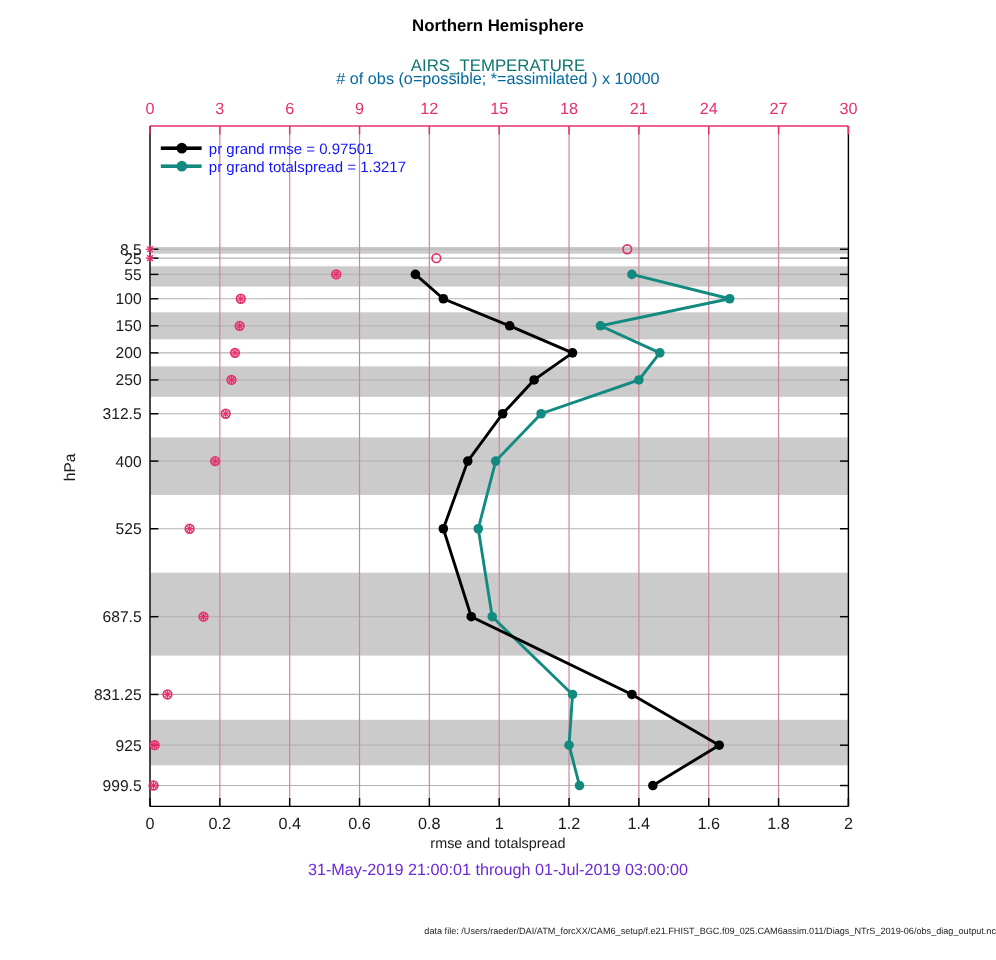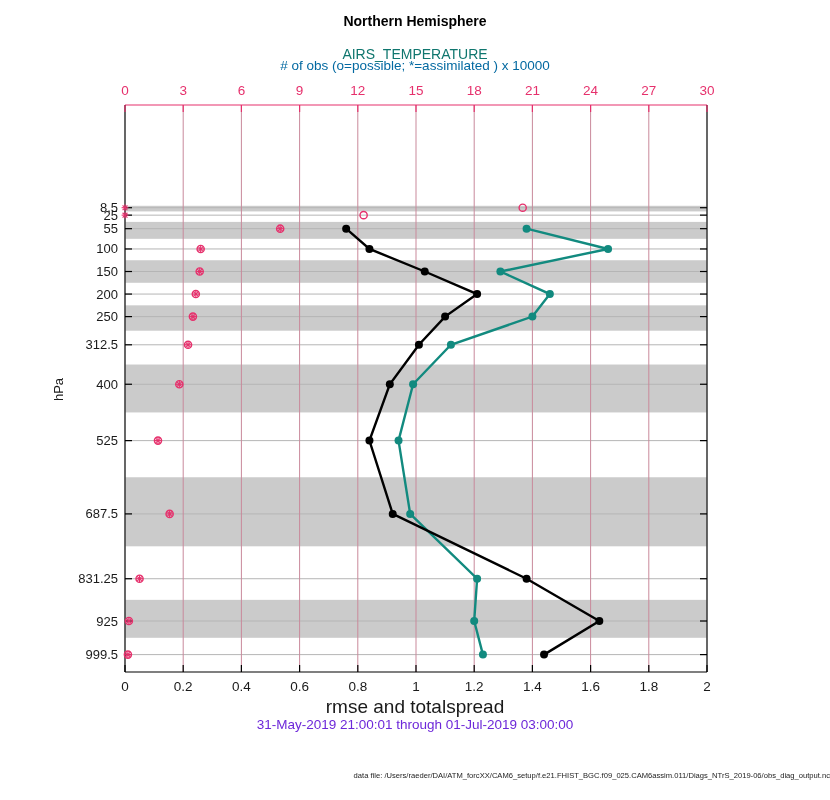--- a/index.html
+++ b/index.html
@@ -6,21 +6,21 @@
   body{
     width:830px;height:800px;position:relative;overflow:hidden;
     font-family:"Liberation Sans","DejaVu Sans",sans-serif;
     -webkit-font-smoothing:antialiased;
   }
   .abs{position:absolute;}
   .centered{left:0;width:830px;text-align:center;}
   #title{top:13px;font-size:14px;font-weight:bold;color:#000;}
   #subtitle{top:34px;font-size:14px;font-weight:normal;color:#0f766e;margin-top:12px;}
   #obs-label{top:58px;font-size:13.5px;color:#0369a1;}
-  #xlabel{top:696px;font-size:19px;color:#1a1a1a;}
+  #xlabel{top:696px;font-size:12px;color:#1a1a1a;}
   #date-range{top:717px;font-size:13.5px;color:#6d28d9;}
   #footer{top:771px;font-size:7.6px;color:#222;text-align:right;}
   #ylabel{
     left:38px;top:382px;font-size:13px;color:#1a1a1a;
     transform:rotate(-90deg);transform-origin:center;width:40px;text-align:center;
   }
   #legend{left:134px;top:116px;}
   .legend-row{display:flex;align-items:center;height:15px;}
   .legend-sample{position:relative;width:34px;height:2.6px;margin-right:6px;flex:0 0 auto;}
   .legend-dot{position:absolute;left:13px;top:-3.2px;width:9px;height:9px;border-radius:50%;}
@@ -247,18 +247,30 @@
     <circle cx="418.91" cy="344.79184" r="4" fill="#000000"></circle>
     <circle cx="389.81" cy="384.25084000000004" r="4" fill="#000000"></circle>
     <circle cx="369.44" cy="440.62084000000004" r="4" fill="#000000"></circle>
     <circle cx="392.72" cy="513.90184" r="4" fill="#000000"></circle>
     <circle cx="526.5799999999999" cy="578.72734" r="4" fill="#000000"></circle>
     <circle cx="599.3299999999999" cy="621.0048400000001" r="4" fill="#000000"></circle>
     <circle cx="544.04" cy="654.60136" r="4" fill="#000000"></circle>
   </svg>
 
 <div class="abs" id="legend">
+    <div class="legend-row">
+      <span class="legend-sample" style="background: rgb(0, 0, 0);">
+        <span class="legend-dot" style="background: rgb(0, 0, 0);"></span>
+      </span>
+      <span class="legend-label">pr grand rmse = 0.97501</span>
+    </div>
+    <div class="legend-row">
+      <span class="legend-sample" style="background: rgb(18, 138, 127);">
+        <span class="legend-dot" style="background: rgb(18, 138, 127);"></span>
+      </span>
+      <span class="legend-label">pr grand totalspread = 1.3217</span>
+    </div>
   </div>
 
 <div class="abs" id="ylabel">hPa</div>
 <div class="abs centered" id="xlabel">rmse and totalspread</div>
 <div class="abs centered" id="date-range">31-May-2019 21:00:01 through 01-Jul-2019 03:00:00</div>
 <div class="abs centered" id="footer">data file: /Users/raeder/DAI/ATM_forcXX/CAM6_setup/f.e21.FHIST_BGC.f09_025.CAM6assim.011/Diags_NTrS_2019-06/obs_diag_output.nc</div>
 
 </body></html>

